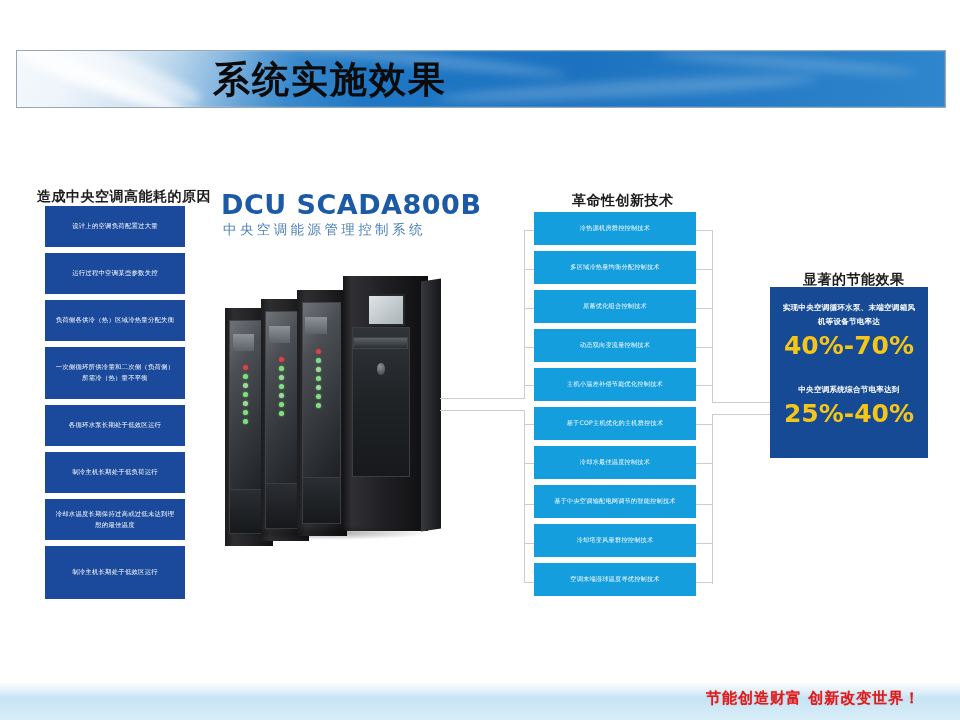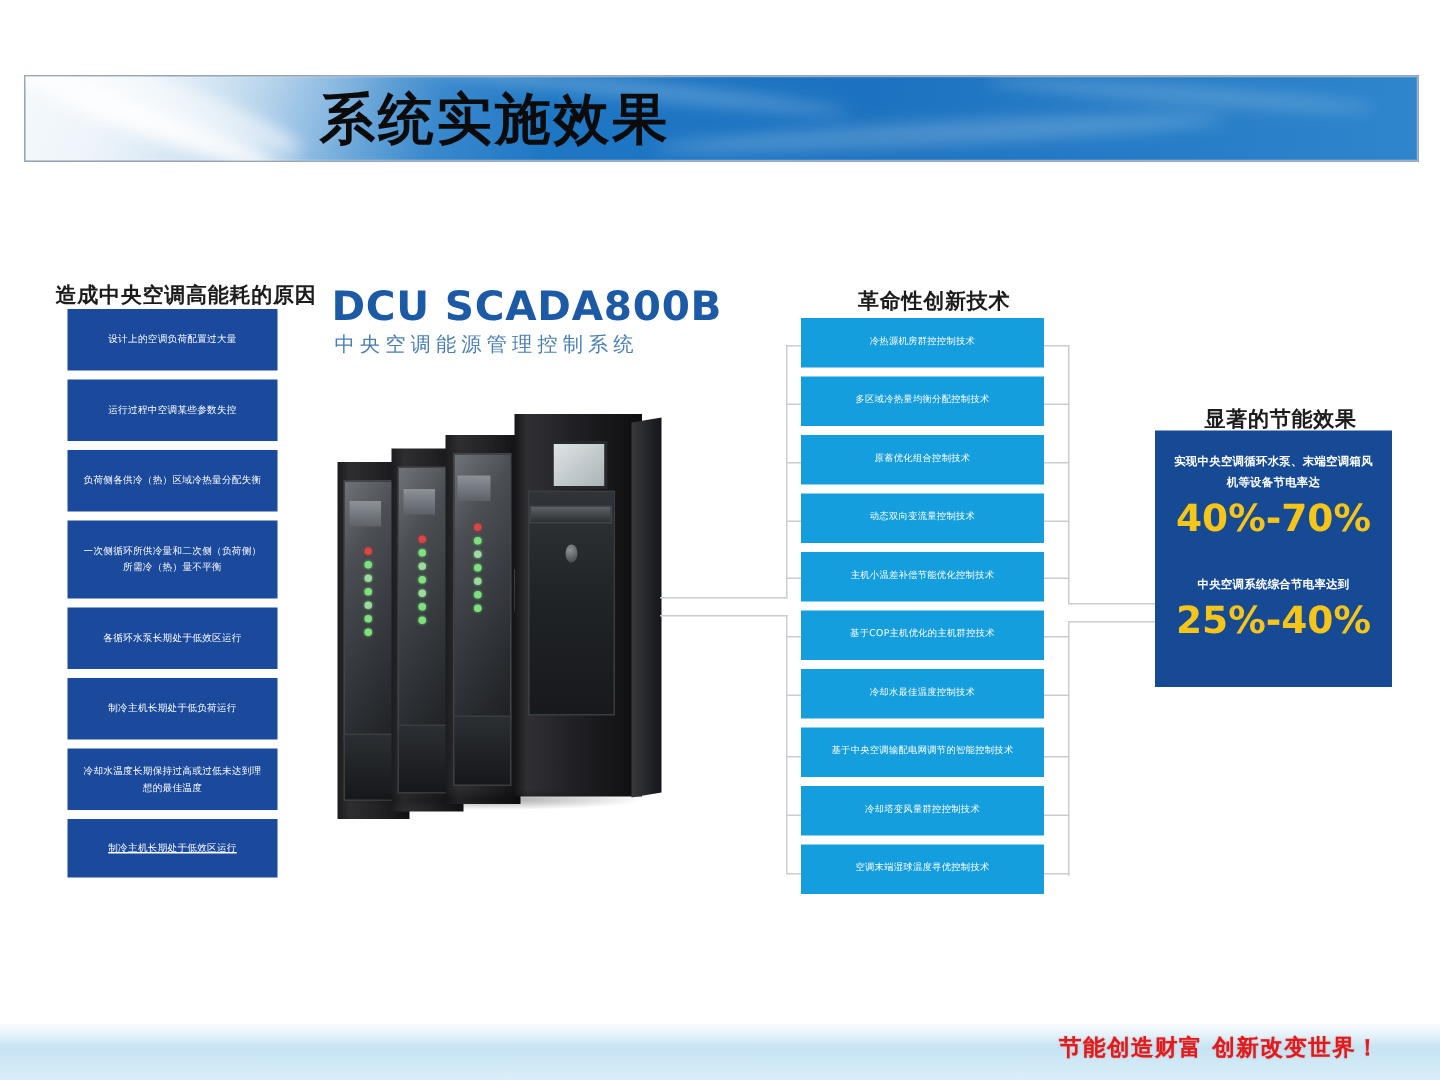--- a/index.html
+++ b/index.html
@@ -191,21 +191,21 @@
   <div class="col-heading" style="left:37px;top:188px;">造成中央空调高能耗的原因</div>
 
   <div id="left-col">
     <div class="cause-box" style="height:41px;">设计上的空调负荷配置过大量</div>
     <div class="cause-box" style="height:41px;">运行过程中空调某些参数失控</div>
     <div class="cause-box" style="height:41px;">负荷侧各供冷（热）区域冷热量分配失衡</div>
     <div class="cause-box" style="height:52px;">一次侧循环所供冷量和二次侧（负荷侧）所需冷（热）量不平衡</div>
     <div class="cause-box" style="height:41px;">各循环水泵长期处于低效区运行</div>
     <div class="cause-box" style="height:41px;">制冷主机长期处于低负荷运行</div>
     <div class="cause-box" style="height:41px;">冷却水温度长期保持过高或过低未达到理想的最佳温度</div>
-    <div class="cause-box" style="height:39px;text-decoration:underline;">制冷主机长期处于低效区运行</div>
+    <div class="cause-box" style="height:53px;">制冷主机长期处于低效区运行</div>
   </div>
 
   <div id="product-title">DCU SCADA800B</div>
   <div id="product-subtitle">中央空调能源管理控制系统</div>
 
   <div id="cabinets">
     <div class="cab" id="cab1">
       <div class="glass"></div>
       <div class="panel"></div>
       <div class="leds">

